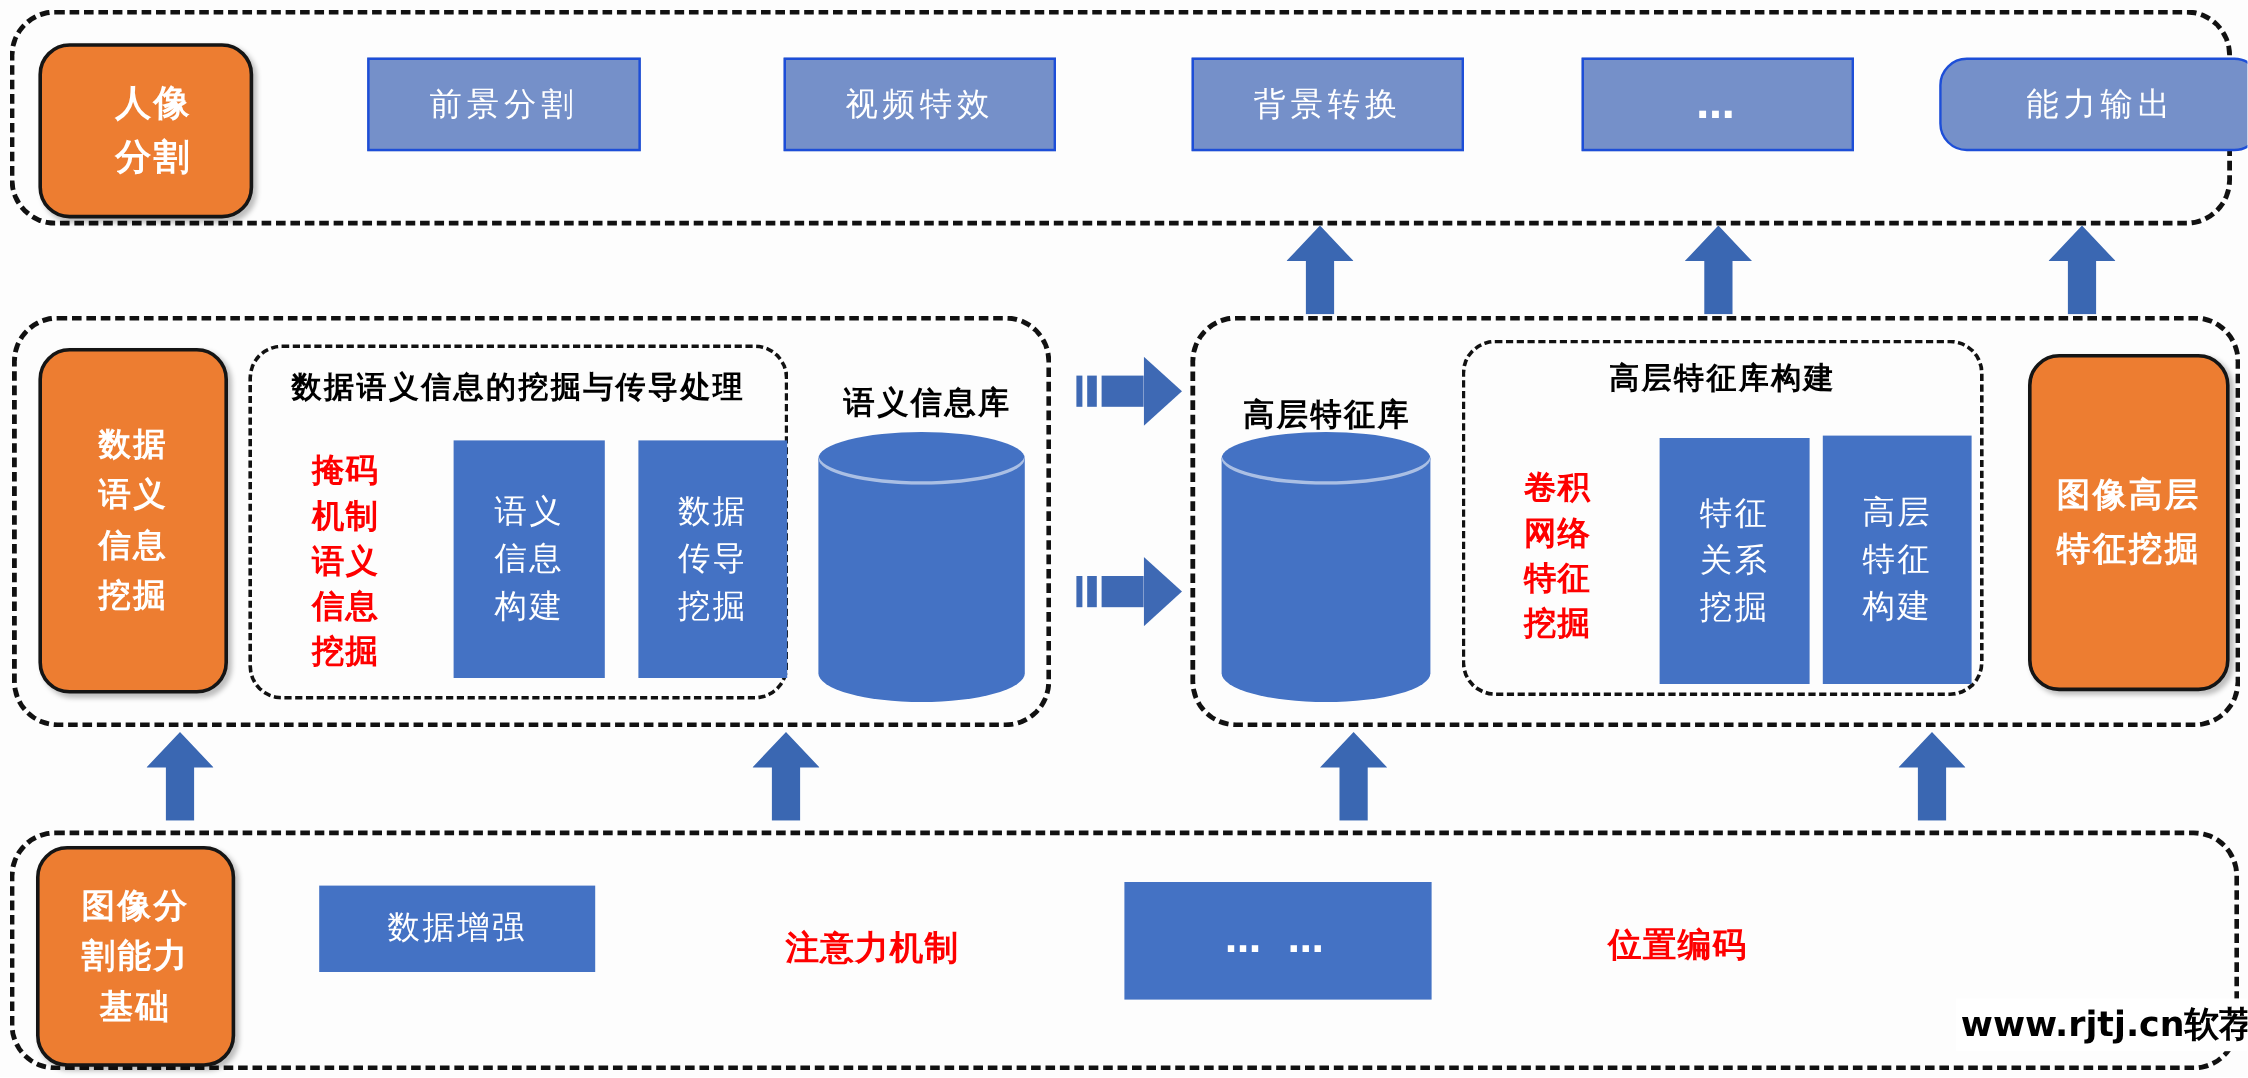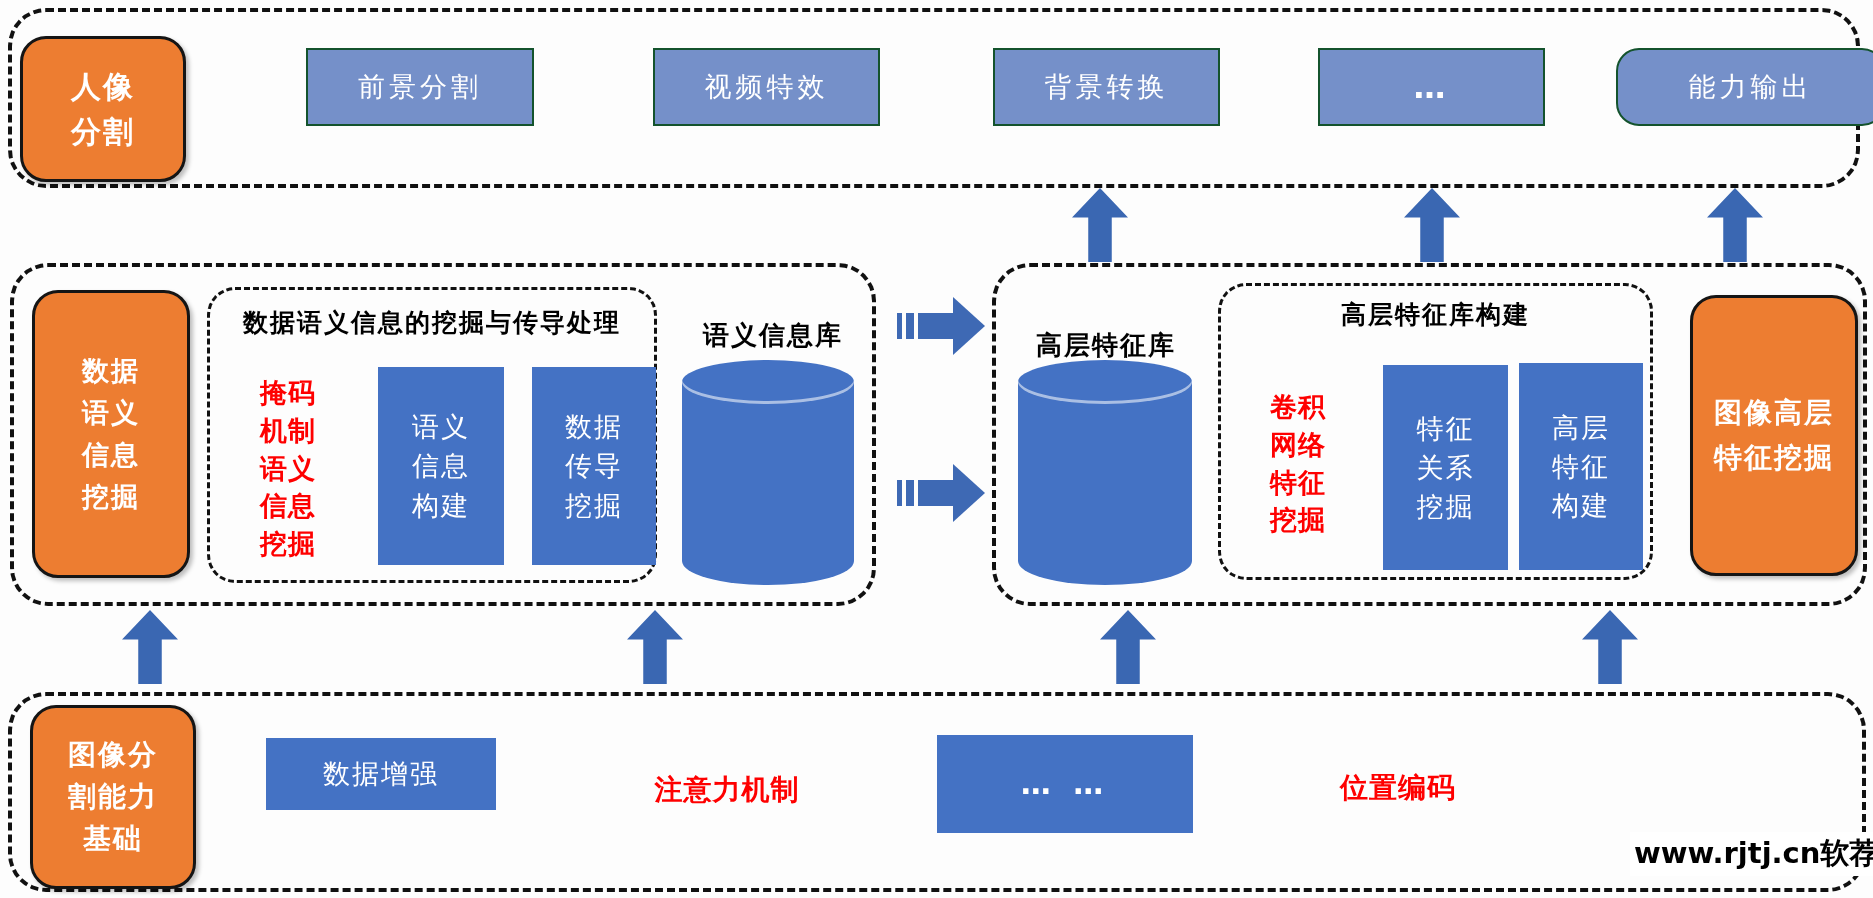--- a/index.html
+++ b/index.html
@@ -9,21 +9,21 @@
   }
   .dashed   { position:absolute; border:4px dashed #111; border-radius:38px; box-sizing:border-box; }
   .inner-dashed { position:absolute; border:3px dashed #111; border-radius:28px; box-sizing:border-box; }
   .badge {
     position:absolute; background:#ED7D31; border:3px solid #151515; border-radius:26px;
     color:#fff; font-weight:bold; display:flex; flex-direction:column; align-items:center;
     justify-content:center; text-align:center; box-shadow:3px 3px 4px rgba(0,0,0,0.25);
     letter-spacing:2px;
   }
   .bluebox-light {
-    position:absolute; background:#7590C9; border:2px solid #14532d; box-sizing:border-box;
+    position:absolute; background:#7590C9; border:2px solid #1d4ed8; box-sizing:border-box;
     color:#fff; display:flex; align-items:center; justify-content:center;
     font-size:27px; letter-spacing:4px;
   }
   .bluebox-dark {
     position:absolute; background:#4472C4; color:#fff; display:flex; flex-direction:column;
     align-items:center; justify-content:center; font-size:27px; line-height:1.45;
     letter-spacing:2px; text-align:center;
   }
   .rednote {
     position:absolute; color:#FE0000; font-weight:bold; font-size:27px;
@@ -59,21 +59,21 @@
   }
   .serif-note { font-family:"Liberation Serif","DejaVu Serif",serif; line-height:1.3; }
 </style>
 </head>
 <body>
 
 <div class="canvas">
 
   <div class="dashed" style="left:8px;top:8px;width:1852px;height:180px;"></div>
 
-  <div class="badge" style="left:20px;top:36px;width:160px;height:140px;font-size:30px;line-height:1.5;">
+  <div class="badge" style="left:32px;top:36px;width:160px;height:140px;font-size:30px;line-height:1.5;padding-left:13px;">
     <div>人像</div>
     <div>分割</div>
   </div>
 
   <div class="bluebox-light" style="left:306px;top:48px;width:228px;height:78px;">
     <span>前景分割</span>
   </div>
   <div class="bluebox-light" style="left:993px;top:48px;width:227px;height:78px;">
     <span>背景转换</span>
   </div>

